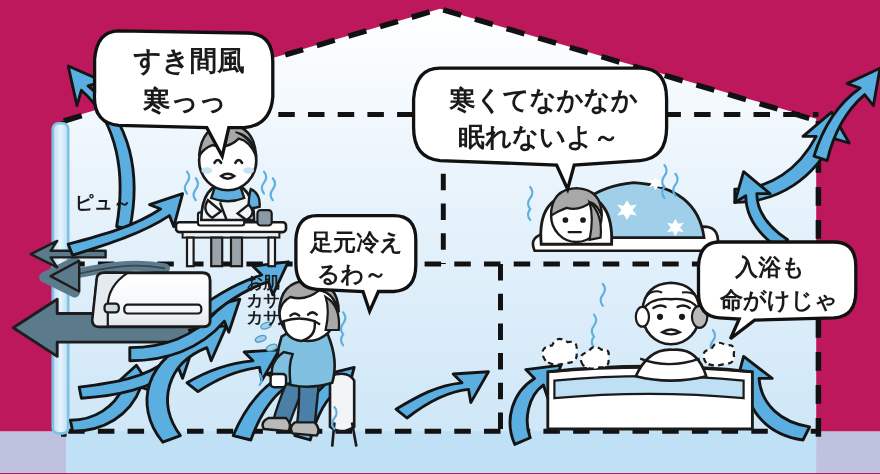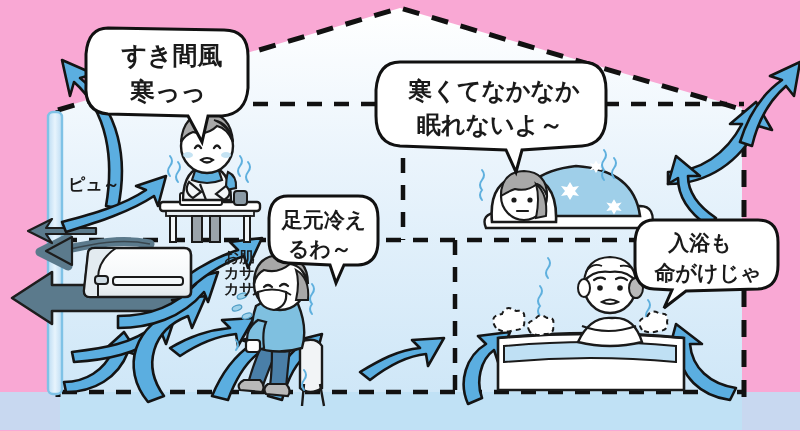--- a/index.html
+++ b/index.html
@@ -1,17 +1,17 @@
 <!DOCTYPE html>
 <html><head>
 <meta charset="utf-8">
 <style>
   html,body{margin:0;padding:0;background:#fff;}
   body{font-family:"Liberation Sans","DejaVu Sans",sans-serif;}
-  #stage{position:relative;width:800px;height:431px;overflow:hidden;background:#f9a8d4;}
+  #stage{position:relative;width:800px;height:431px;overflow:hidden;background:#be185d;}
   #stage svg{position:absolute;left:0;top:0;}
   .bubble-text{font-family:"DejaVu Sans","Liberation Sans",sans-serif;font-weight:700;fill:#1a1a1a;}
   .sfx-text{font-family:"DejaVu Sans","Liberation Sans",sans-serif;font-weight:700;fill:#1a1a1a;}
 </style>
 </head>
 <body>
 
 <div id="stage">
 
 <svg width="800" height="431" viewBox="0 0 800 431" xmlns="http://www.w3.org/2000/svg">

